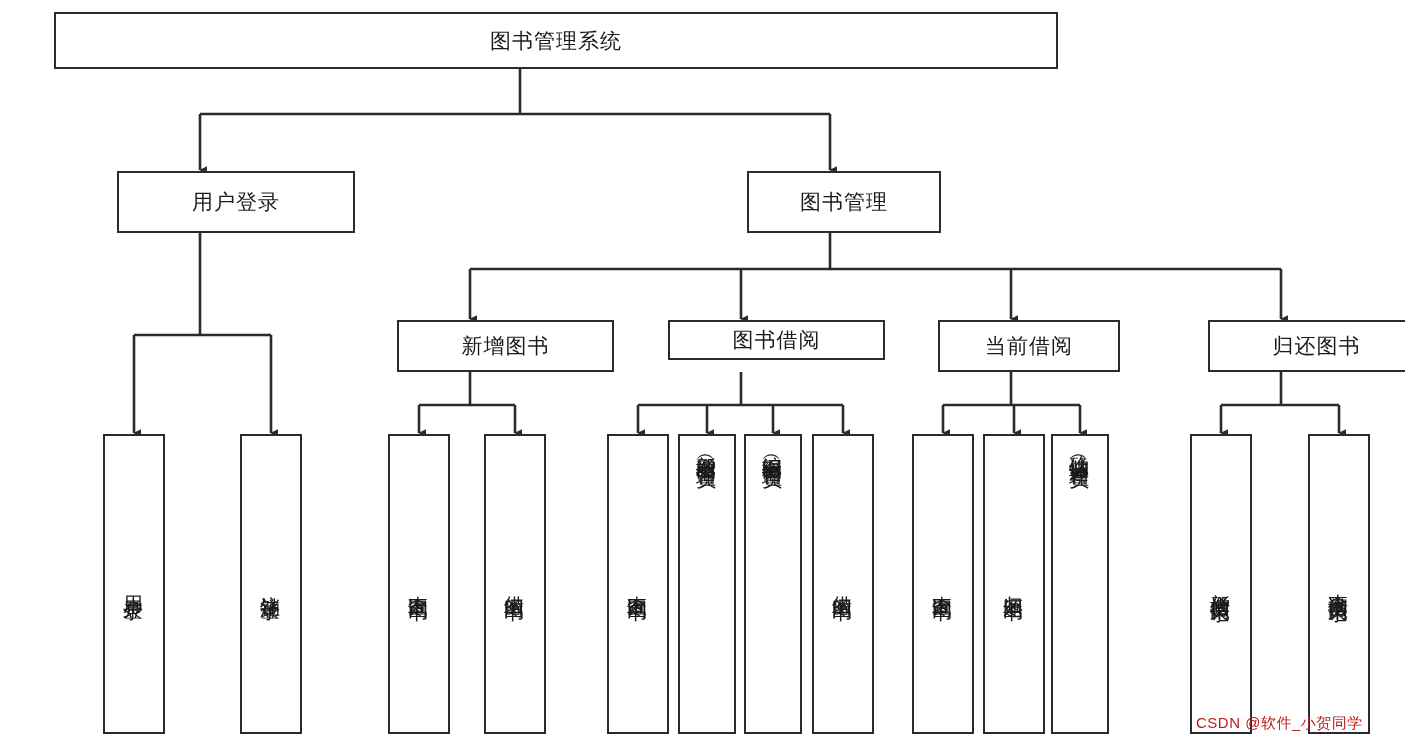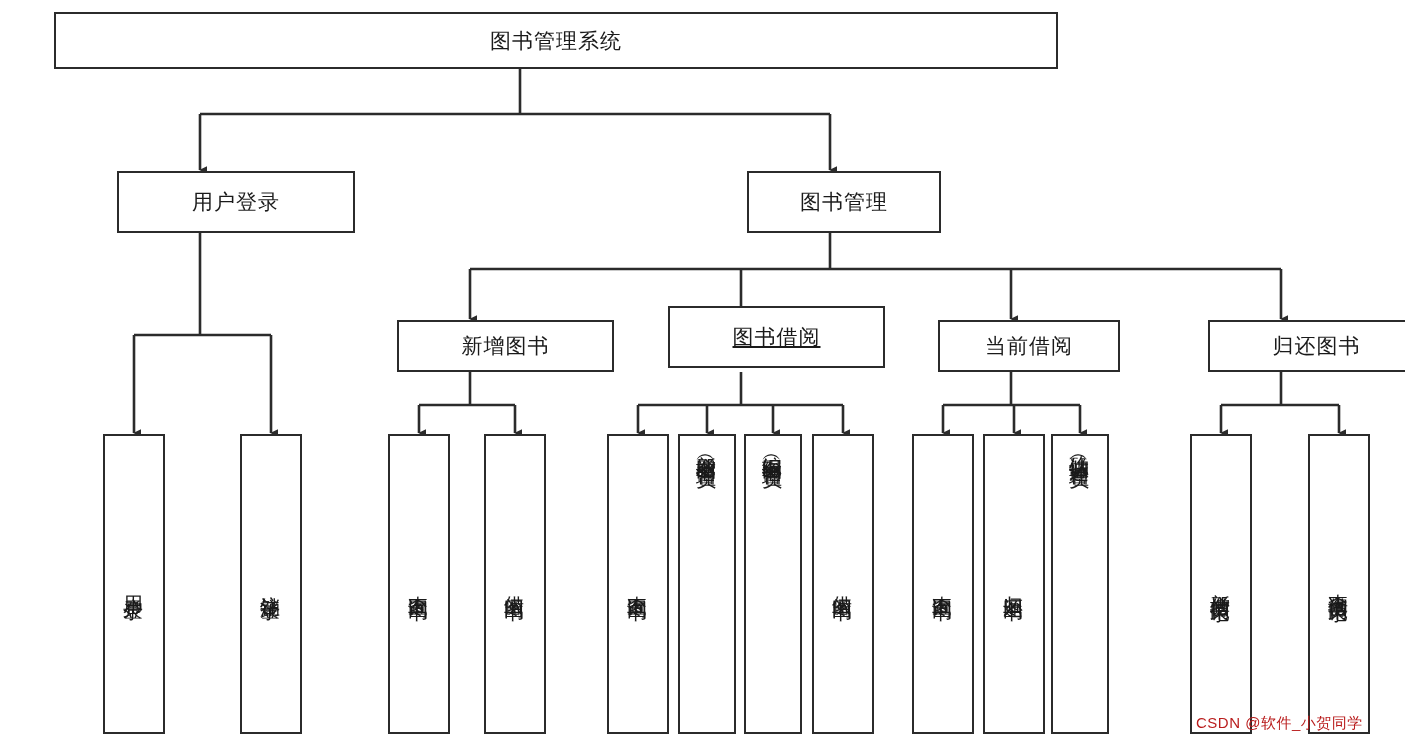--- a/index.html
+++ b/index.html
@@ -119,21 +119,21 @@
     </div>
 
   <div class="node horiz" style="left: 711px; top: 171px; width: 194px; height: 62px;">
       <span>图书管理</span>
     </div>
 
   <div class="node horiz" style="left: 361px; top: 320px; width: 217px; height: 52px;">
       <span>新增图书</span>
     </div>
 
-  <div class="node horiz" style="left: 632px; top: 306px; width: 217px; height: 62px; text-decoration: underline;">
+  <div class="node horiz" style="left: 632px; top: 320px; width: 217px; height: 40px;">
       <span>图书借阅</span>
     </div>
 
   <div class="node horiz" style="left: 902px; top: 320px; width: 182px; height: 52px;">
       <span>当前借阅</span>
     </div>
 
   <div class="node horiz" style="left: 1172px; top: 320px; width: 217px; height: 52px;">
       <span>归还图书</span>
     </div>

